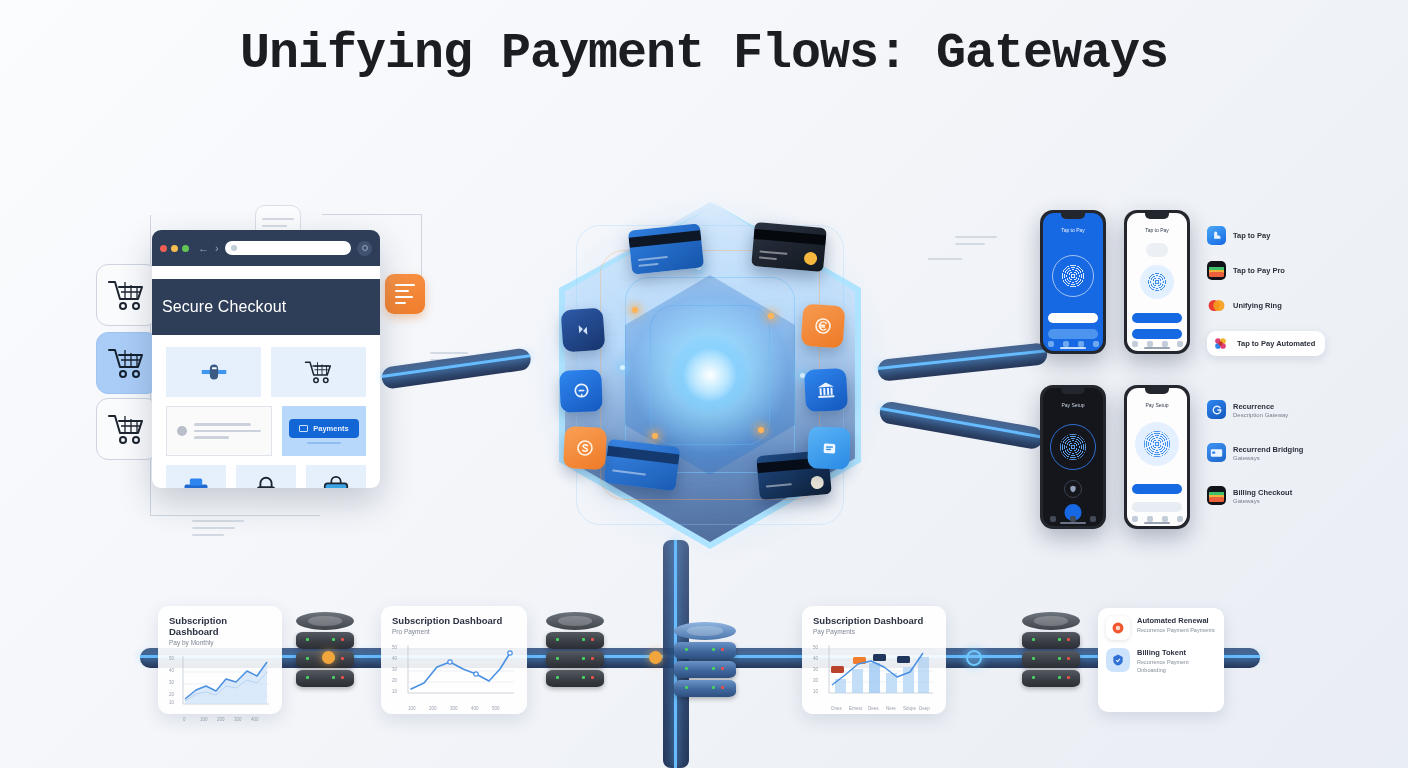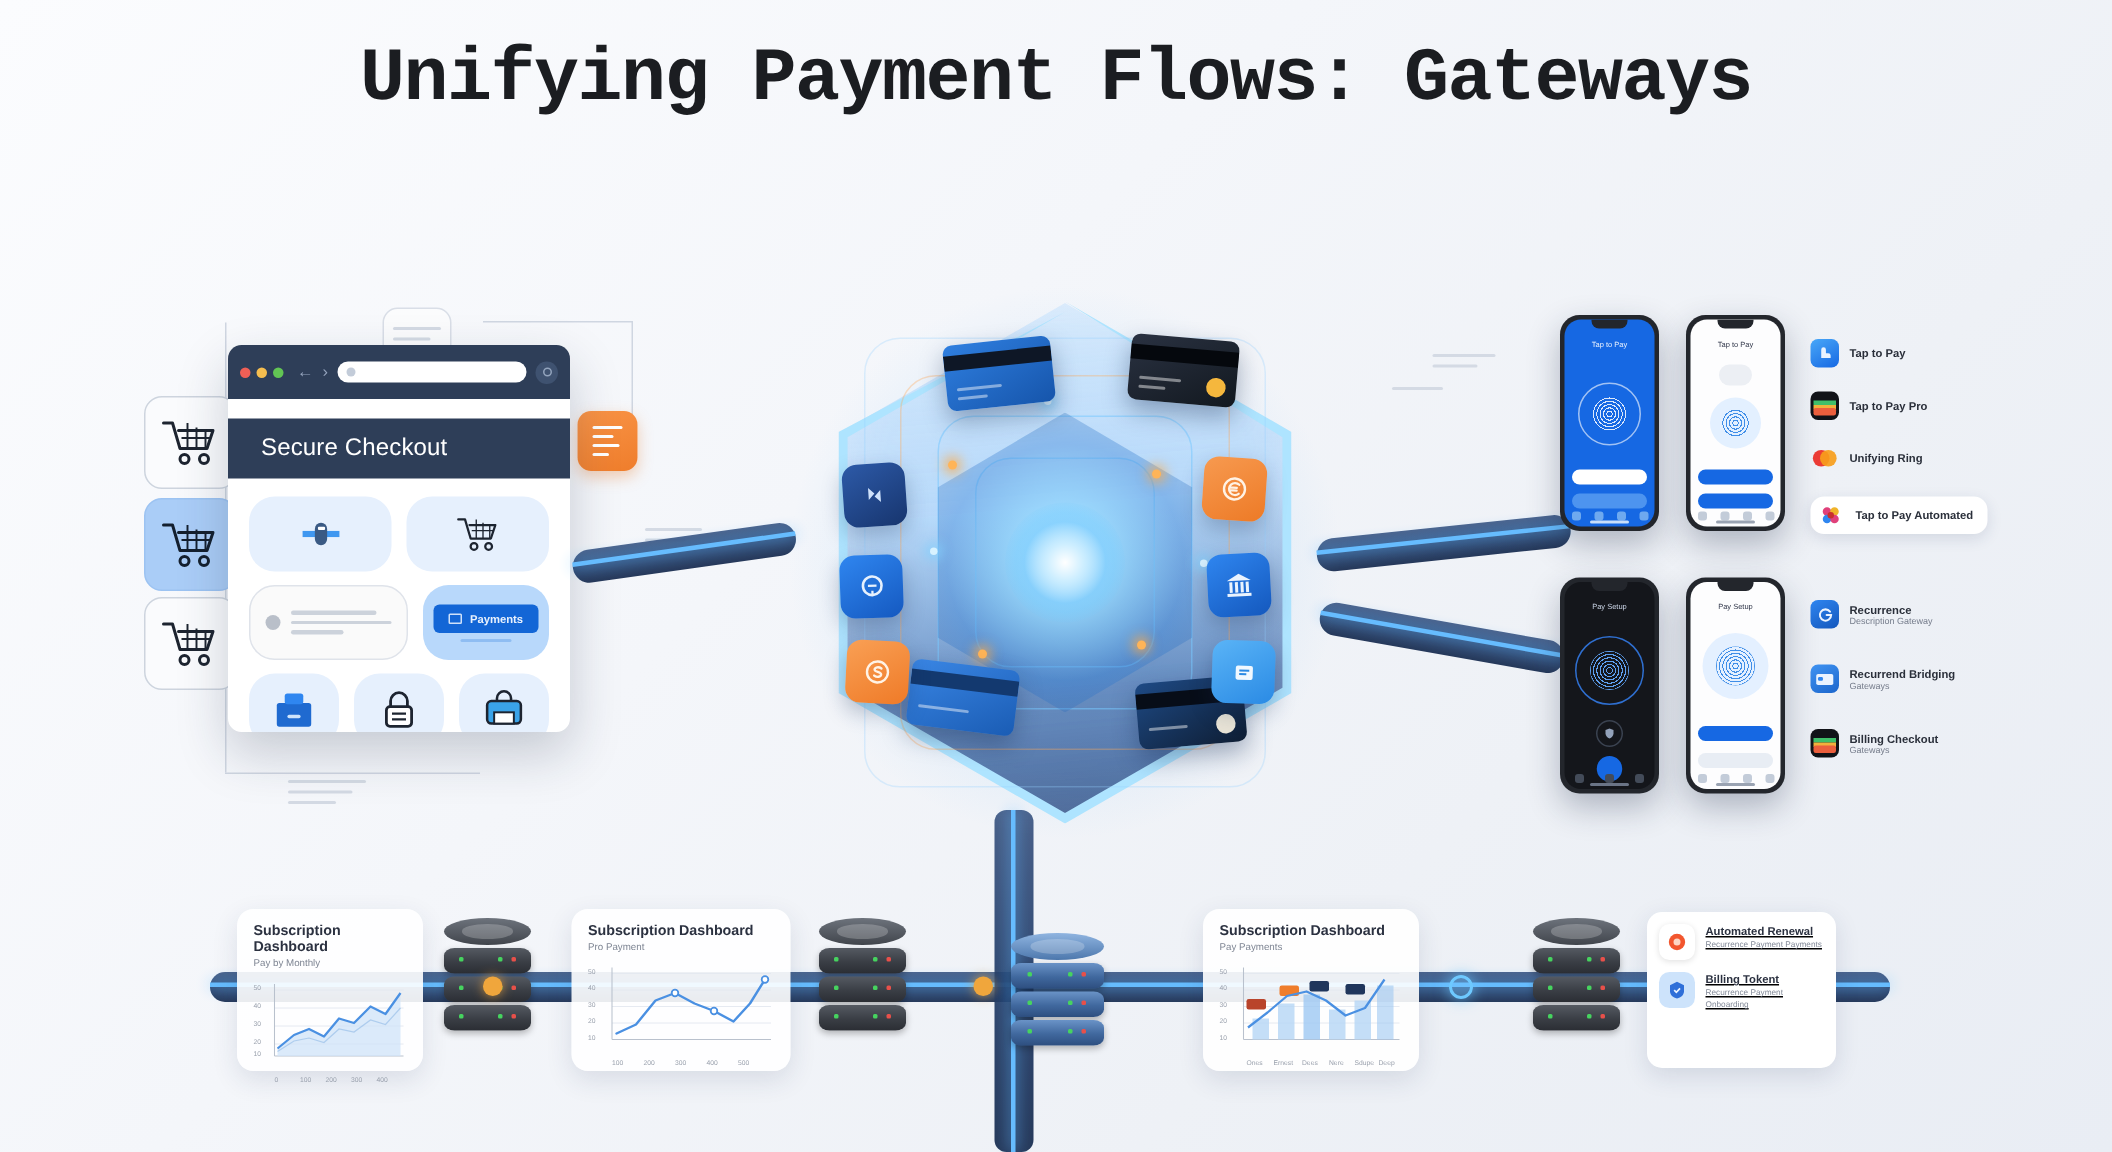--- a/index.html
+++ b/index.html
@@ -46,25 +46,25 @@
   .browser-bar { height:36px; background:#2e3e58; display:flex; align-items:center; padding:0 8px; gap:6px; }
   .dots { display:flex; gap:4px; margin-right:3px; }
   .dots span { width:7px; height:7px; border-radius:50%; display:block; }
   .d-r{background:#ef5f56}.d-y{background:#f5bd4f}.d-g{background:#62c554}
   .navbtn { color:#95a4bd; font-size:11px; }
   .urlbar { flex:1; height:14px; background:#fff; border-radius:8px; display:flex; align-items:center; padding-left:6px; }
   .urlbar i { width:6px; height:6px; border-radius:50%; background:#c3ccd9; display:block; }
   .gearbtn { width:15px; height:15px; border-radius:50%; background:#3f5270; display:flex; align-items:center; justify-content:center; }
   .gearbtn i { width:6px; height:6px; border-radius:50%; border:1.5px solid #93a4bd; display:block; }
   .browser-white { height:13px; background:#fff; }
-  .browser-head { height:40px; background:#2e3e58; display:flex; align-items:center; padding-left:22px; }
+  .browser-head { height:56px; background:#2e3e58; display:flex; align-items:center; padding-left:10px; }
   .browser-head span { color:#fff; font-size:16px; font-weight:500; letter-spacing:.1px; }
   .browser-body { padding:12px 14px; display:flex; flex-direction:column; gap:9px; }
   .row { display:flex; gap:10px; }
-  .tile { background:#e6f0fd; border-radius:17px; height:50px; flex:1; display:flex; align-items:center; justify-content:center; }
+  .tile { background:#e6f0fd; border-radius:0; height:50px; flex:1; display:flex; align-items:center; justify-content:center; }
   .tile.plain { background:#fafafa; border:1px solid #dfe3ea; flex-direction:row; gap:7px; padding:0 10px; align-items:center; justify-content:flex-start; }
   .tile.plain .dotav { width:10px; height:10px; border-radius:50%; background:#b9bfc9; flex:none; }
   .tile.plain .ln { flex:1; }
   .tile.plain .ln i { display:block; height:2.5px; border-radius:2px; background:#ccd2db; margin-bottom:4px; }
   .tile.pay { background:#b8d8fb; flex-direction:column; gap:4px; }
   .paybtn { background:#1366d6; border-radius:4px; height:19px; width:84%; display:flex; align-items:center; justify-content:center; gap:5px; }
   .paybtn span { color:#e8f1fd; font-size:7.5px; font-weight:bold; }
   .paybtn .cardi { width:9px; height:7px; border:1px solid #cfe1fa; border-radius:1px; }
   .paybtn-ul { width:40%; height:2px; background:#8fbdf2; border-radius:2px; }
   .tile svg { width:30px; height:28px; }
@@ -170,21 +170,21 @@
     box-shadow:0 2px 5px rgba(0,0,0,.28); }
   .disk.blue { background:linear-gradient(180deg,#6a93c7 0%,#40689e 55%,#2e4f80 100%); }
   .disk .led { position:absolute; top:6px; width:3px; height:3px; border-radius:1px; }
   .led.g{background:#46d35f}.led.g2{background:#46d35f}.led.r{background:#e8504a}
   .disk-top { height:18px; border-radius:50%; background:linear-gradient(180deg,#6d737c,#41454c); margin-bottom:2px;
     display:flex; align-items:center; justify-content:center; }
   .disk-top.blue{background:linear-gradient(180deg,#8fb4e0,#4d78ad)}
   .disk-top i { width:58%; height:52%; border-radius:50%; background:rgba(255,255,255,.22); display:block; }
 
   .card-sm { position:absolute; background:#fff; border-radius:10px; box-shadow:0 5px 16px rgba(30,50,90,.13); padding:8px; }
-  .csm-row { display:flex; gap:7px; align-items:flex-start; margin-bottom:8px;text-decoration:underline; }
+  .csm-row { display:flex; gap:7px; align-items:flex-start; margin-bottom:8px; }
   .csm-icon { width:24px; height:24px; border-radius:7px; flex:none; display:flex; align-items:center; justify-content:center; }
   .csm-t { font-size:7.5px; font-weight:bold; color:#2b3140; }
   .csm-s { font-size:5.5px; color:#838a98; line-height:1.5; margin-top:1px; }
 </style>
 </head>
 <body>
 
 <div class="stage">
 
   <div class="title-block">

